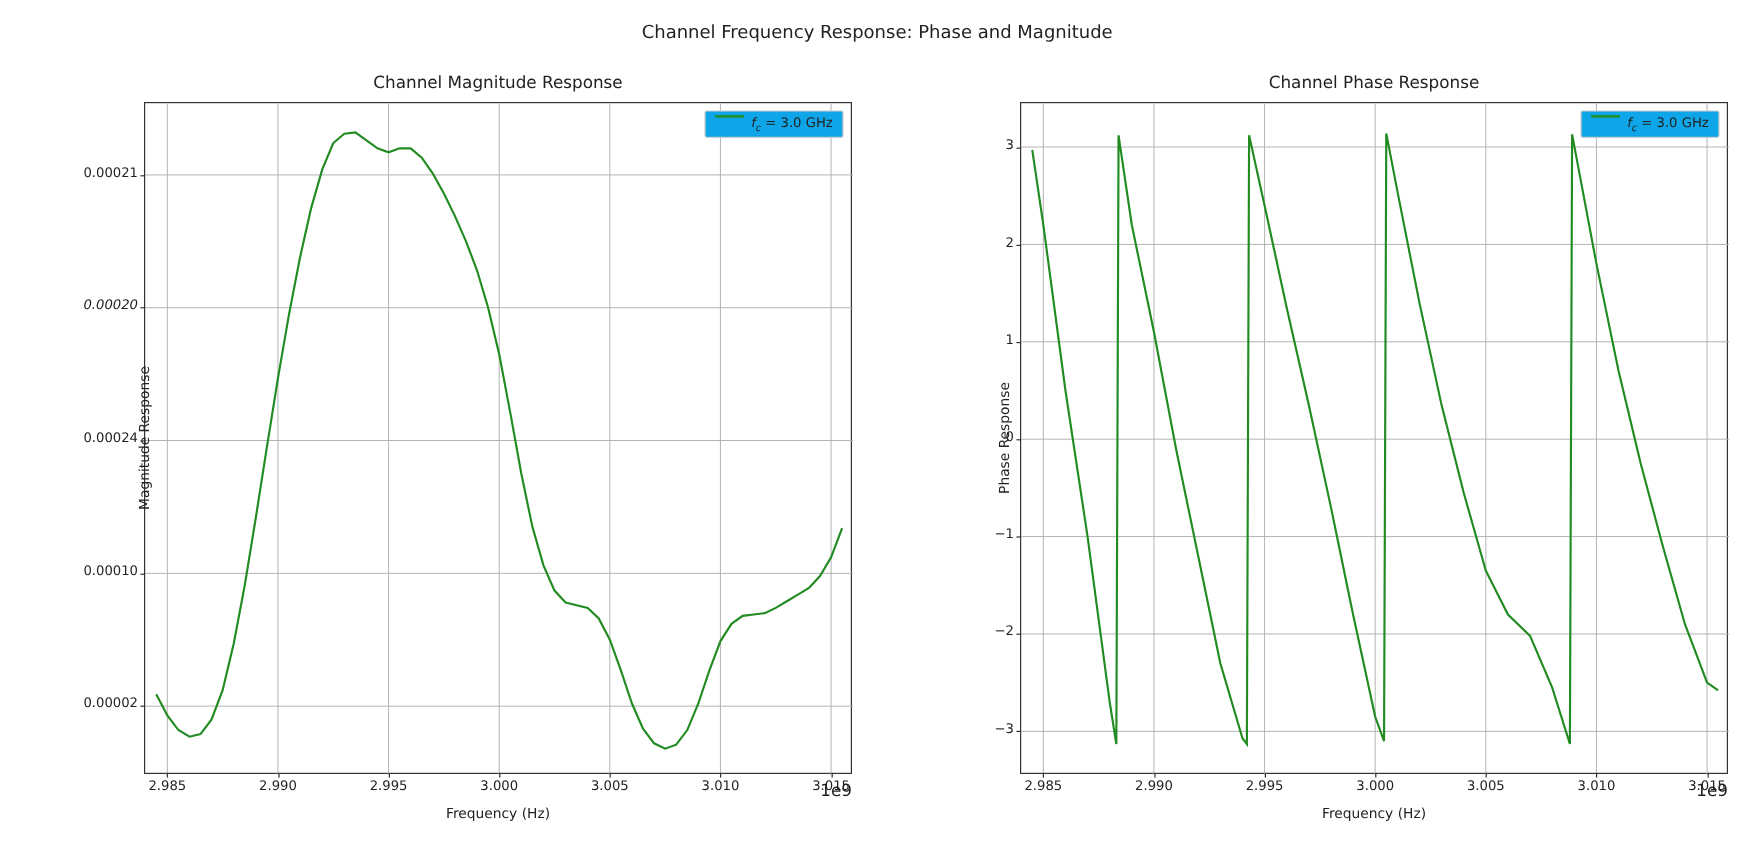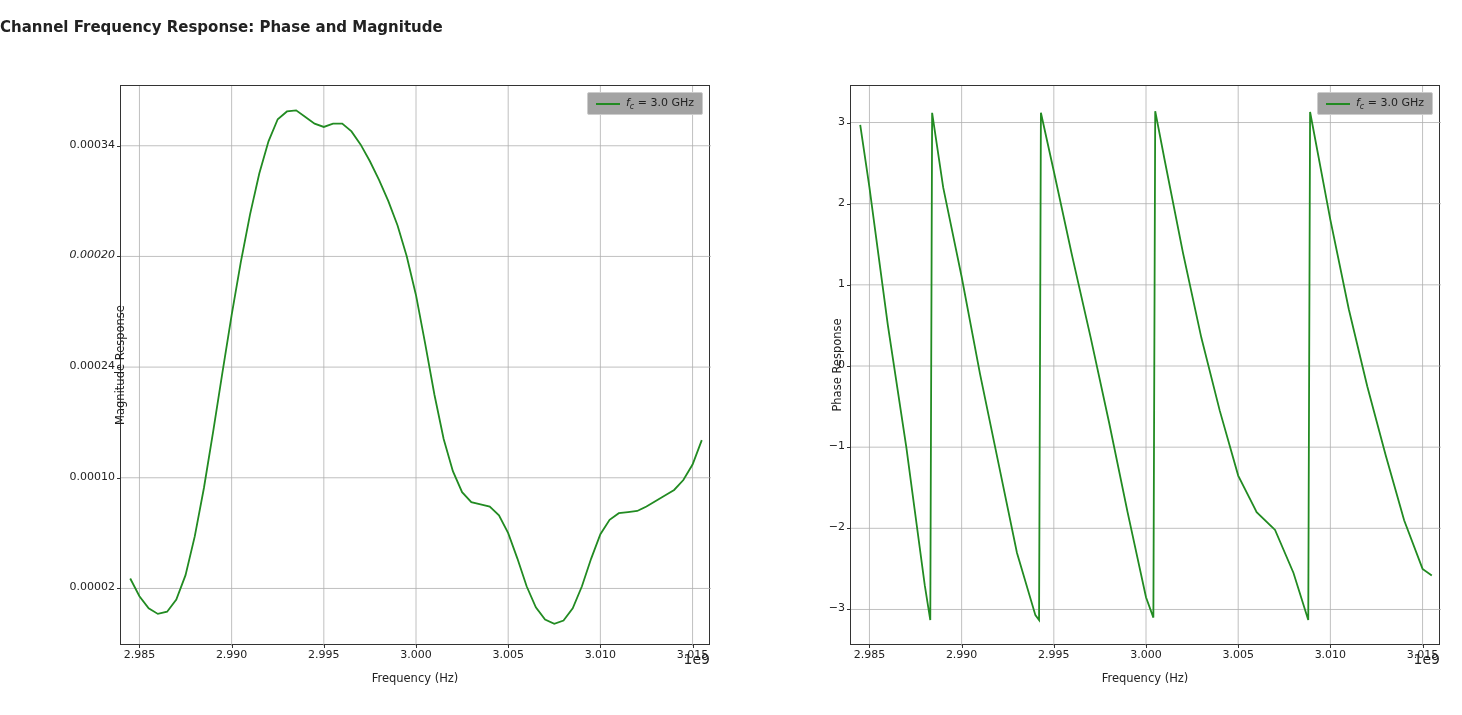--- a/index.html
+++ b/index.html
@@ -13,22 +13,22 @@
     position: relative;
     width: 1462px;
     height: 715px;
     box-sizing: border-box;
   }
   .suptitle {
     position: absolute;
     top: 18px;
     left: 0;
     width: 100%;
+    text-align: center;
     font-size: 15px;
-    font-weight: bold;
   }
   .subplot {
     position: absolute;
   }
   .subplot-title {
     position: absolute;
     left: 0;
     width: 100%;
     text-align: center;
     top: -24px;
@@ -89,44 +89,44 @@
   .tickmark {
     position: absolute;
     background: #333;
   }
   .tickmark.x { width: 1px; height: 4px; top: 100%; }
   .tickmark.y { height: 1px; width: 4px; right: 100%; }
   .legend {
     position: absolute;
     top: 6px;
     right: 6px;
-    background: #a3a3a3;
+    background: #0ea5e9;
     border: 1px solid #ccc;
     border-radius: 2px;
     padding: 3px 8px 3px 8px;
     font-size: 11px;
     display: flex;
-    align-items: center;
     gap: 6px;
   }
   .legend-swatch {
     width: 24px;
     height: 2px;
     display: inline-block;
   }
   .legend-label i { font-style: italic; }
   .legend-label sub { font-size: 8px; }
 </style>
 </head>
 <body>
 
 <div class="figure">
   <div class="suptitle">Channel Frequency Response: Phase and Magnitude</div>
 
   <div class="subplot" style="left:120px; top:85px; width:590px; height:560px;">
+    <div class="subplot-title">Channel Magnitude Response</div>
     <div class="plot-area" id="plot0" style="left:0; top:0; width:590px; height:560px;">
       <svg width="590" height="560" viewBox="0 0 590 560" style="position:absolute;left:0;top:0;">
         <g class="grid" id="grid0">
             <line x1="18.4375" x2="18.4375" y1="0" y2="560"></line>
             <line x1="110.625" x2="110.625" y1="0" y2="560"></line>
             <line x1="202.8125" x2="202.8125" y1="0" y2="560"></line>
             <line x1="295" x2="295" y1="0" y2="560"></line>
             <line x1="387.1875" x2="387.1875" y1="0" y2="560"></line>
             <line x1="479.375" x2="479.375" y1="0" y2="560"></line>
             <line x1="571.5625" x2="571.5625" y1="0" y2="560"></line>
@@ -158,28 +158,29 @@
         <div class="tick xtick" style="left: 571.562px;">3.015</div>
         <div class="tickmark y" style="top: 502.451px;"></div>
         <div class="tick ytick" style="bottom: 57.5494px;">0.00002</div>
         <div class="tickmark y" style="top: 391.779px;"></div>
         <div class="tick ytick" style="bottom: 168.221px; margin-top: 23px;">0.00010</div>
         <div class="tickmark y" style="top: 281.107px;"></div>
         <div class="tick ytick" style="bottom: 278.893px;">0.00024</div>
         <div class="tickmark y" style="top: 170.435px;"></div>
         <div class="tick ytick" style="bottom: 389.565px; font-style: italic;">0.00020</div>
         <div class="tickmark y" style="top: 59.7628px;"></div>
-        <div class="tick ytick" style="bottom: 500.237px;">0.00034</div>
+        <div class="tick ytick" style="bottom: 500.237px;">0.00021</div>
       </div>
     <div class="axis-label xlabel">Frequency (Hz)</div>
     <div class="axis-label ylabel">Magnitude Response</div>
     <div class="x-offset">1e9</div>
   </div>
 
   <div class="subplot" style="left:850px; top:85px; width:590px; height:560px;">
+    <div class="subplot-title">Channel Phase Response</div>
     <div class="plot-area" id="plot1" style="left:0; top:0; width:590px; height:560px;">
       <svg width="590" height="560" viewBox="0 0 590 560" style="position:absolute;left:0;top:0;">
         <g class="grid" id="grid1">
             <line x1="18.4375" x2="18.4375" y1="0" y2="560"></line>
             <line x1="110.625" x2="110.625" y1="0" y2="560"></line>
             <line x1="202.8125" x2="202.8125" y1="0" y2="560"></line>
             <line x1="295" x2="295" y1="0" y2="560"></line>
             <line x1="387.1875" x2="387.1875" y1="0" y2="560"></line>
             <line x1="479.375" x2="479.375" y1="0" y2="560"></line>
             <line x1="571.5625" x2="571.5625" y1="0" y2="560"></line>

